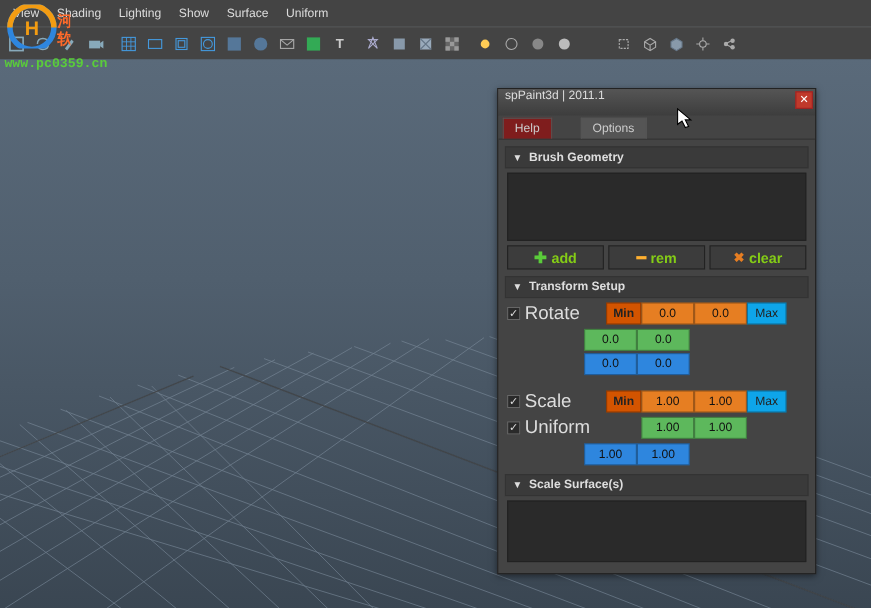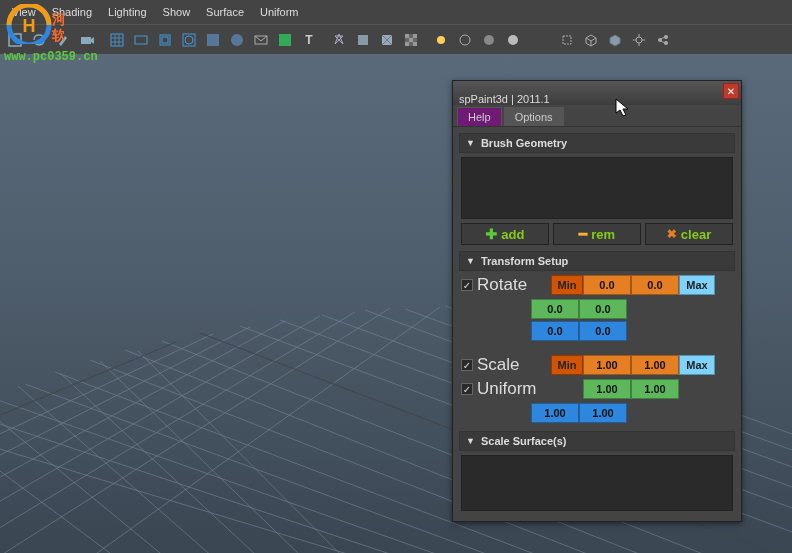--- a/index.html
+++ b/index.html
@@ -19,26 +19,26 @@
   .viewport { position: absolute; top: 54px; left: 0; right: 0; bottom: 0; background: linear-gradient(to bottom, #5a6a7a 0%, #505f6e 40%, #3a4652 100%); overflow: hidden; }
   .viewport svg { position: absolute; top: 0; left: 0; }
   
   
   .watermark { position: absolute; top: 4px; left: 4px; z-index: 5; }
   .watermark .logo { width: 60px; height: 40px; position: relative; }
   .watermark .url { color: #5acc3a; font-size: 12px; font-weight: bold; font-family: 'Courier New', monospace; margin-top: 2px; }
   
   
   .dialog { position: absolute; top: 80px; left: 452px; width: 290px; background: #444; border: 1px solid #222; box-shadow: 0 2px 6px rgba(0,0,0,.5); }
-  .dialog-title { height: 22px; background: linear-gradient(#555,#3d3d3d); display: flex; align-items: flex-start; padding: 12px 6px; font-size: 11px; color: #ddd; position: relative; }
+  .dialog-title { height: 22px; background: linear-gradient(#555,#3d3d3d); display: flex; align-items: flex-end; padding: 12px 6px; font-size: 11px; color: #ddd; position: relative; }
   .dialog-title .close { position: absolute; right: 2px; top: 2px; width: 16px; height: 16px; background: #c0392b; border: 1px solid #922; display: flex; align-items: center; justify-content: center; color: #fff; font-size: 10px; cursor: pointer; }
   
   .dialog-tabs { height: 22px; background: #444; display: flex; align-items: flex-end; padding: 0 4px; gap: 2px; border-bottom: 1px solid #333; }
-  .dialog-tab { padding: 3px 10px; background: #701a75; border: 1px solid #555; border-bottom: none; font-size: 11px; color: #ccc; cursor: pointer; }
-  .dialog-tab.active { background: #555; }
+  .dialog-tab { padding: 3px 10px; background: #7f1d1d; border: 1px solid #555; border-bottom: none; font-size: 11px; color: #ccc; cursor: pointer; }
+  .dialog-tab.active { background: #555; margin-left: 24px; }
   
   .dialog-body { padding: 4px 6px 6px 6px; font-size: 11px; color: #ddd; }
   
   .section-header { background: #3a3a3a; padding: 3px 6px; display: flex; align-items: center; gap: 6px; cursor: pointer; font-weight: bold; font-size: 11px; color: #ddd; border: 1px solid #333; margin: 2px 0; }
   .section-header .arrow { font-size: 9px; }
   
   .geom-box { margin: 4px 2px; height: 62px; background: #2a2a2a; border: 1px solid #222; }
   
   .btn-row { display: flex; gap: 4px; margin: 2px 2px 6px 2px; }
   .geom-btn { flex: 1; height: 22px; background: #3c3c3c; border: 1px solid #222; display: flex; align-items: center; justify-content: center; gap: 4px; font-size: 13px; font-weight: bold; cursor: pointer; }
@@ -47,23 +47,23 @@
   .geom-btn .x { color: #e67e22; font-size: 12px; font-weight: bold; }
   .geom-btn span.lbl { color: #84cc16; }
   
   .transform-row { display: flex; align-items: center; margin: 4px 2px; gap: 4px; }
   .check { width: 12px; height: 12px; background: #2a2a2a; border: 1px solid #666; display: flex; align-items: center; justify-content: center; cursor: pointer; }
   .check.on::after { content: '✓'; color: #ddd; font-size: 10px; }
   .row-label { width: 52px; font-size: 17px; color: #ddd; }
   
   .value-row { display: flex; margin: 2px 2px 2px 72px; height: 20px; }
   .value-row.first { margin-left: 0; padding-left: 18px; }
-  .cell { display: flex; align-items: center; justify-content: center; font-size: 11px; border: 1px solid rgba(0,0,0,.3); font-weight: bold; }
+  .cell { display: flex; align-items: center; justify-content: center; font-size: 11px; border: 1px solid rgba(0,0,0,.3); }
   .cell.min { background: #d35400; color: #222; width: 32px; font-weight: bold; }
-  .cell.max { background: #7dd3fc; color: #222; width: 36px; font-weight: bold; }
+  .cell.max { background: #0ea5e9; color: #222; width: 36px; font-weight: normal; }
   .cell.val { width: 48px; color: #111; }
   .cell.orange { background: #e67e22; }
   .cell.green { background: #5db85c; }
   .cell.blue { background: #2e86de; }
   
   .cursor { position: absolute; top: 98px; left: 615px; z-index: 20; pointer-events: none; }
 </style>
 </head>
 <body>
 

